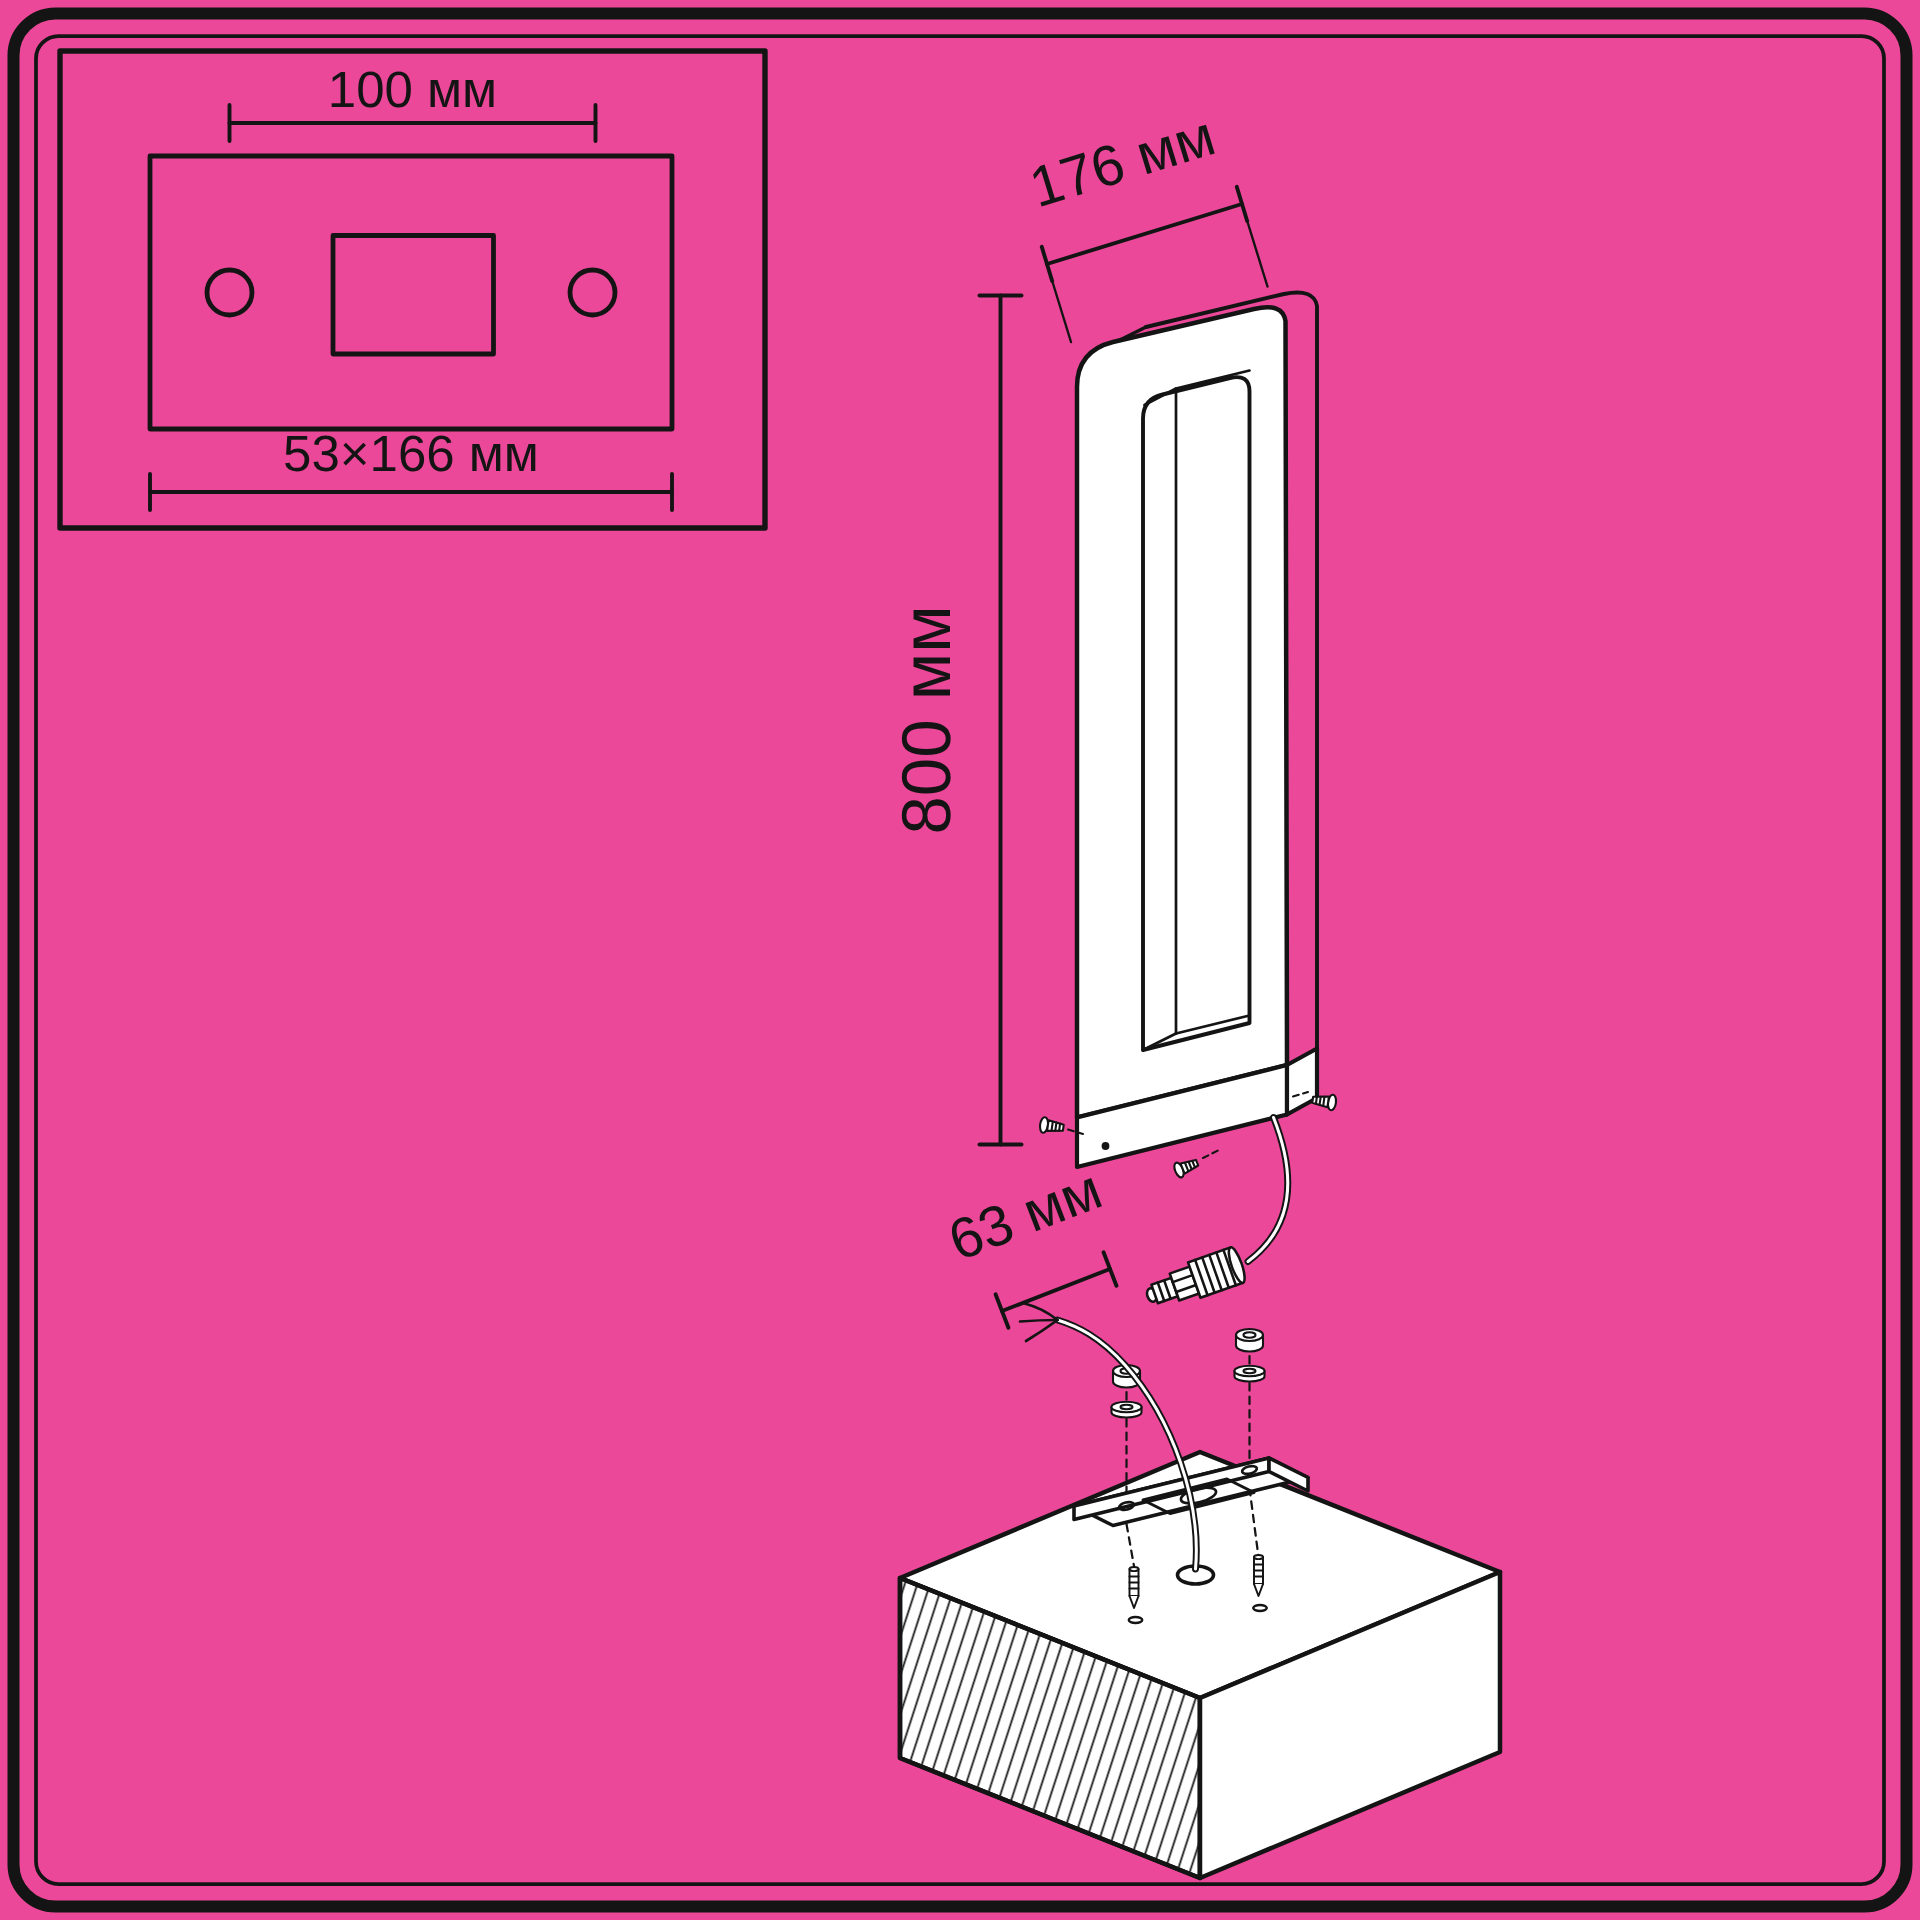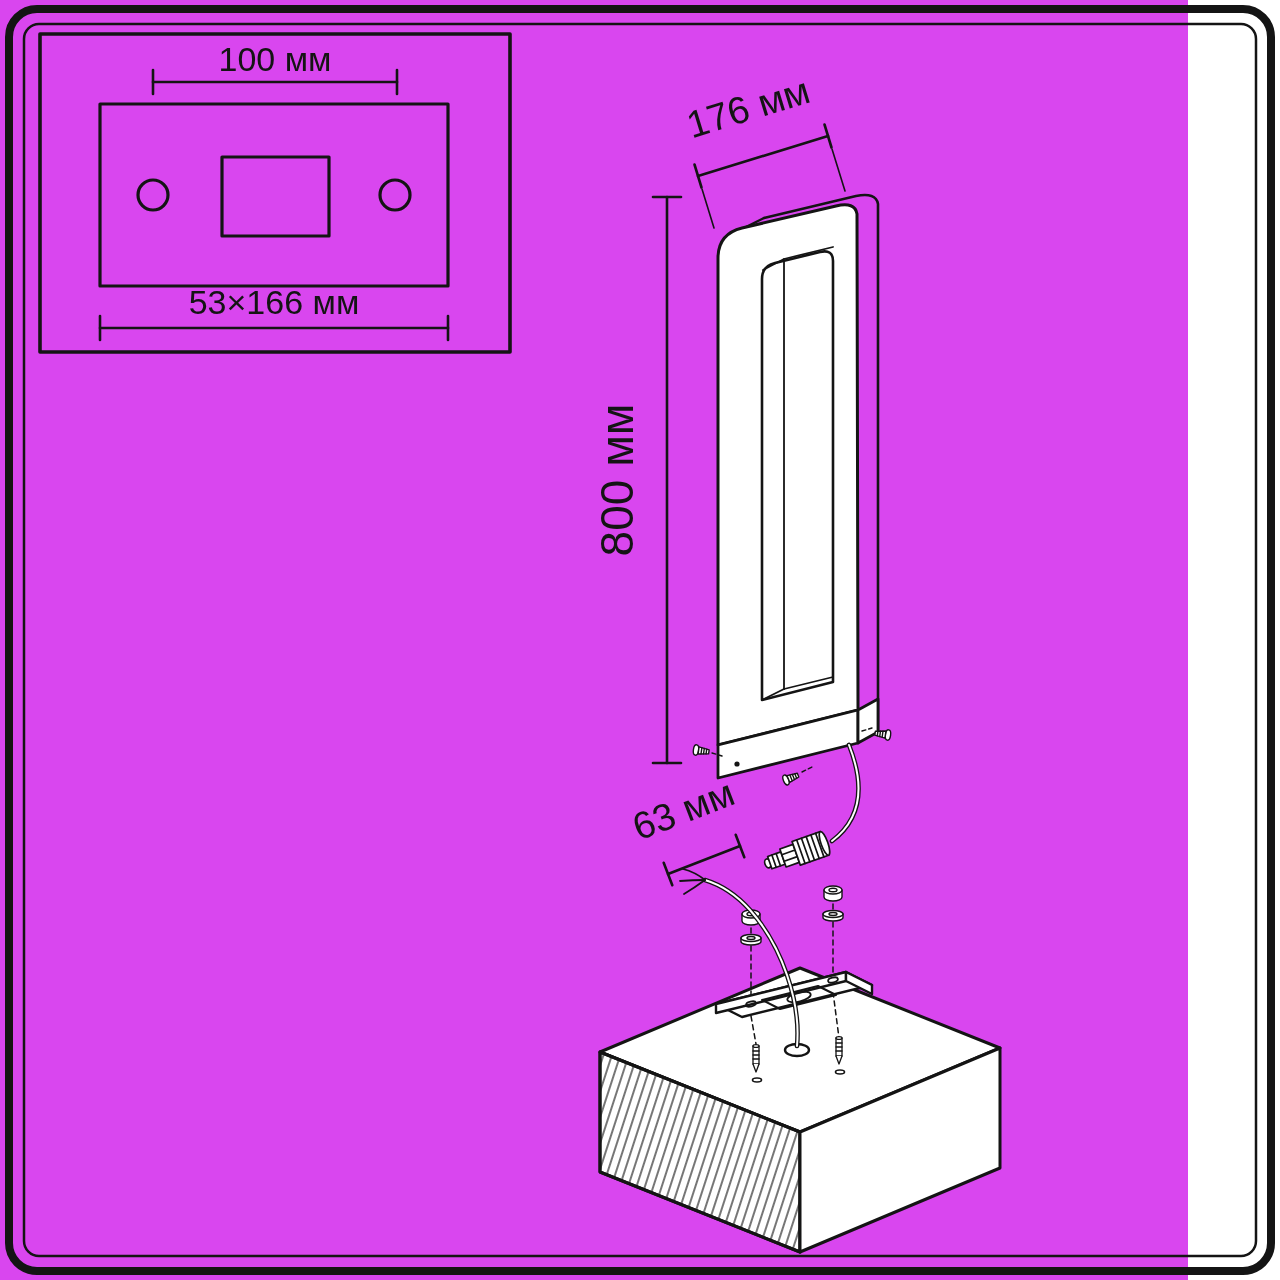--- a/index.html
+++ b/index.html
@@ -1,16 +1,16 @@
 <!DOCTYPE html>
 <html><head>
 <meta charset="utf-8">
 <style>
   html,body{margin:0;padding:0;background:#ffffff;}
-  .page{width:1188px;height:1280px;position:relative;background:#d946ef;
+  .page{width:1280px;height:1280px;position:relative;background:#ec4899;
         font-family:"Liberation Sans","DejaVu Sans",sans-serif;}
   svg{display:block;}
   text{fill:#141414;}
   .dim-text{font-size:34px;}
   .dim-text-big{font-size:46px;}
   .dim-text-mid{font-size:38px;}
 </style>
 </head>
 <body>
 

